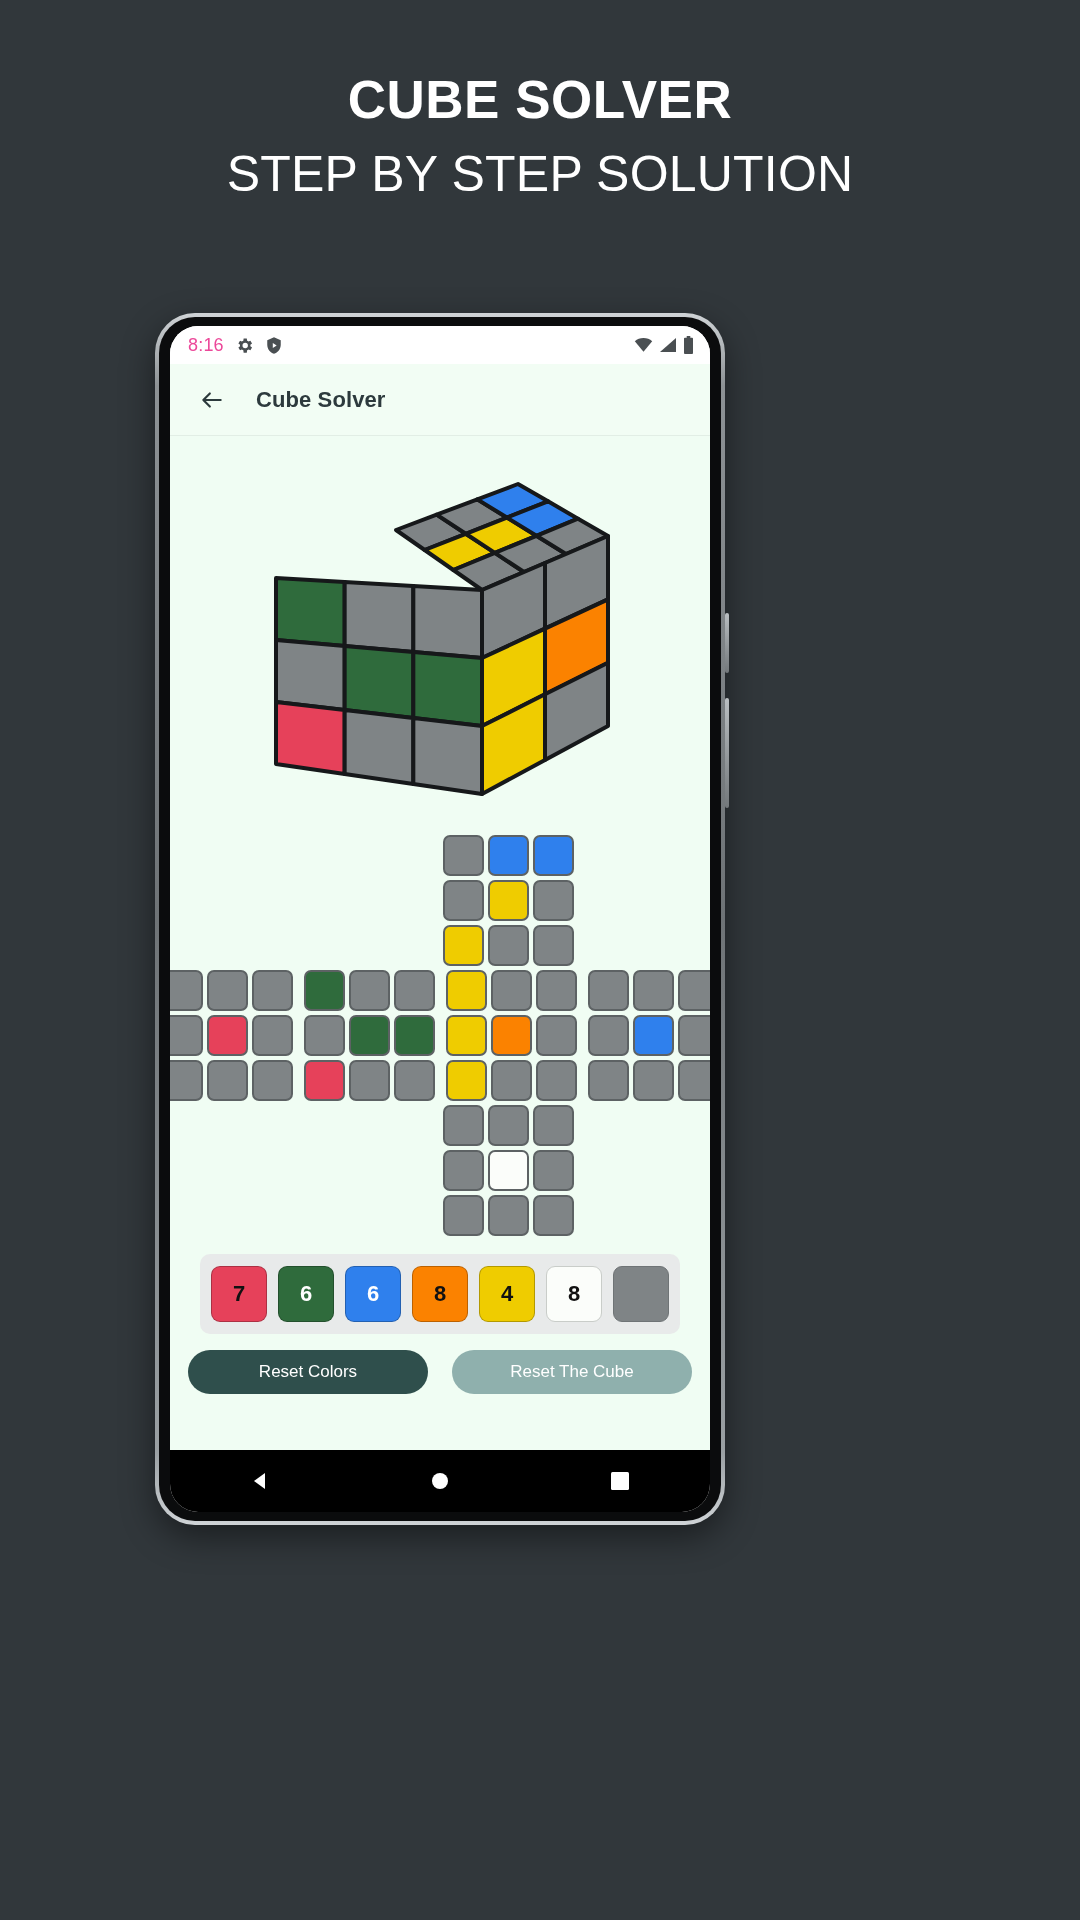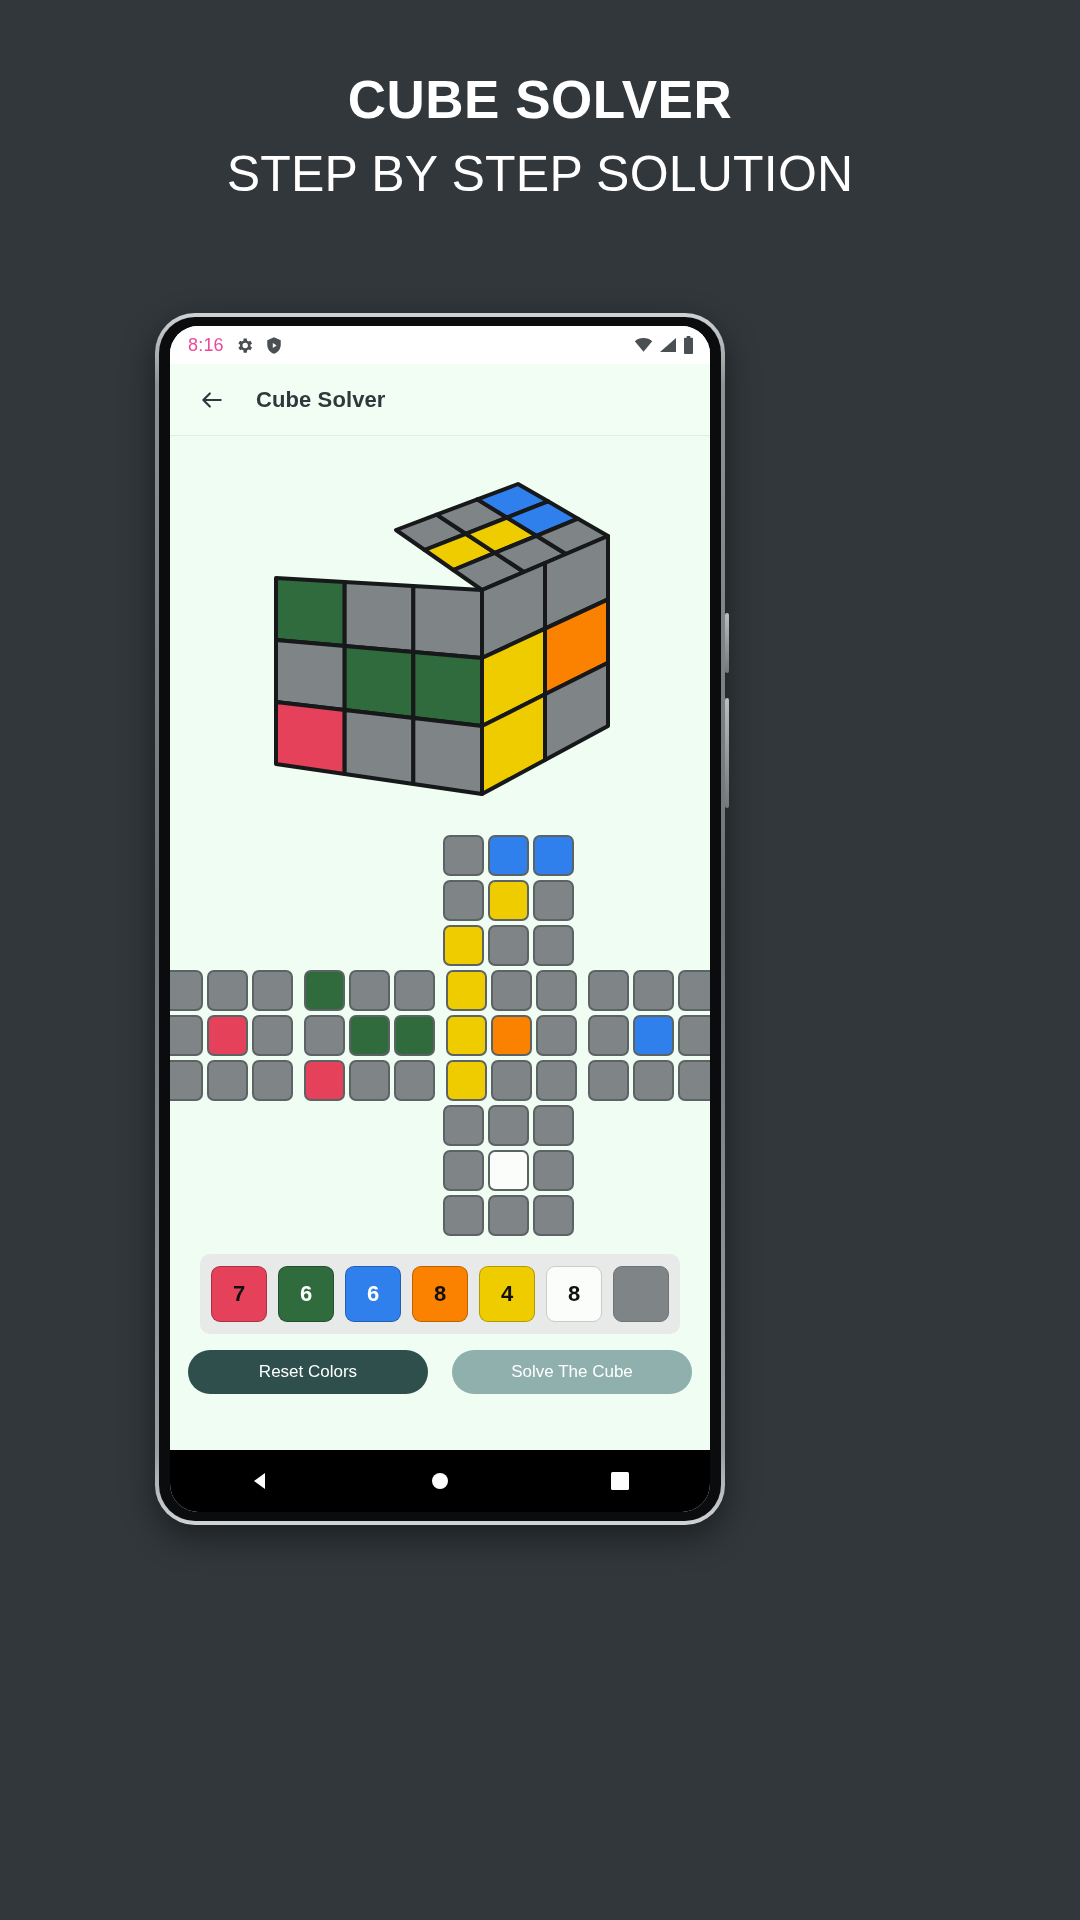--- a/index.html
+++ b/index.html
@@ -387,21 +387,21 @@
             <div class="swatch" style="background: rgb(251, 253, 250); border: 1px solid rgb(201, 205, 201);">
               <span>8</span>
             </div>
             <div class="swatch" style="background: rgb(127, 132, 134); border: 1px solid rgb(111, 116, 118);">
               <span></span>
             </div>
           </div>
 
         <div id="actions">
           <button class="action-btn" id="reset-btn" style="background: rgb(47, 79, 76);">Reset Colors</button>
-          <button class="action-btn" id="solve-btn" style="background: rgb(143, 176, 173);">Solve The Cube</button>
+          <button class="action-btn" id="solve-btn" style="background: rgb(143, 176, 173);">Reset The Cube</button>
         </div>
       </div>
 
       <div id="navbar">
         <div class="nav-item">
           <svg width="20" height="20" viewBox="0 0 20 20" fill="#ffffff">
             <path d="M15 2L4 10l11 8z"></path>
           </svg>
         </div>
         <div class="nav-item">

